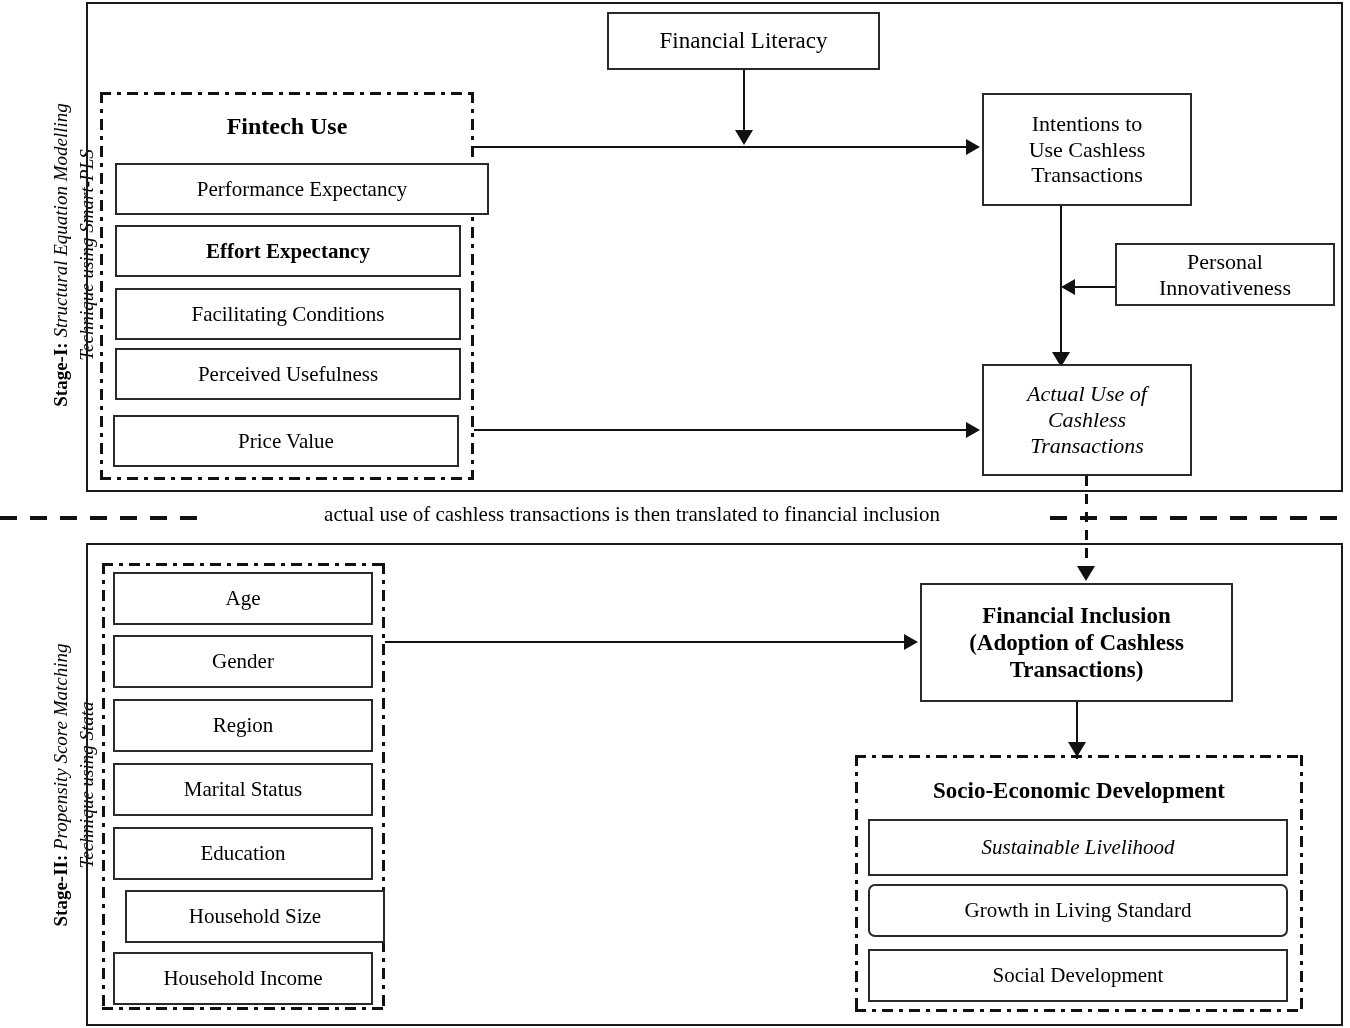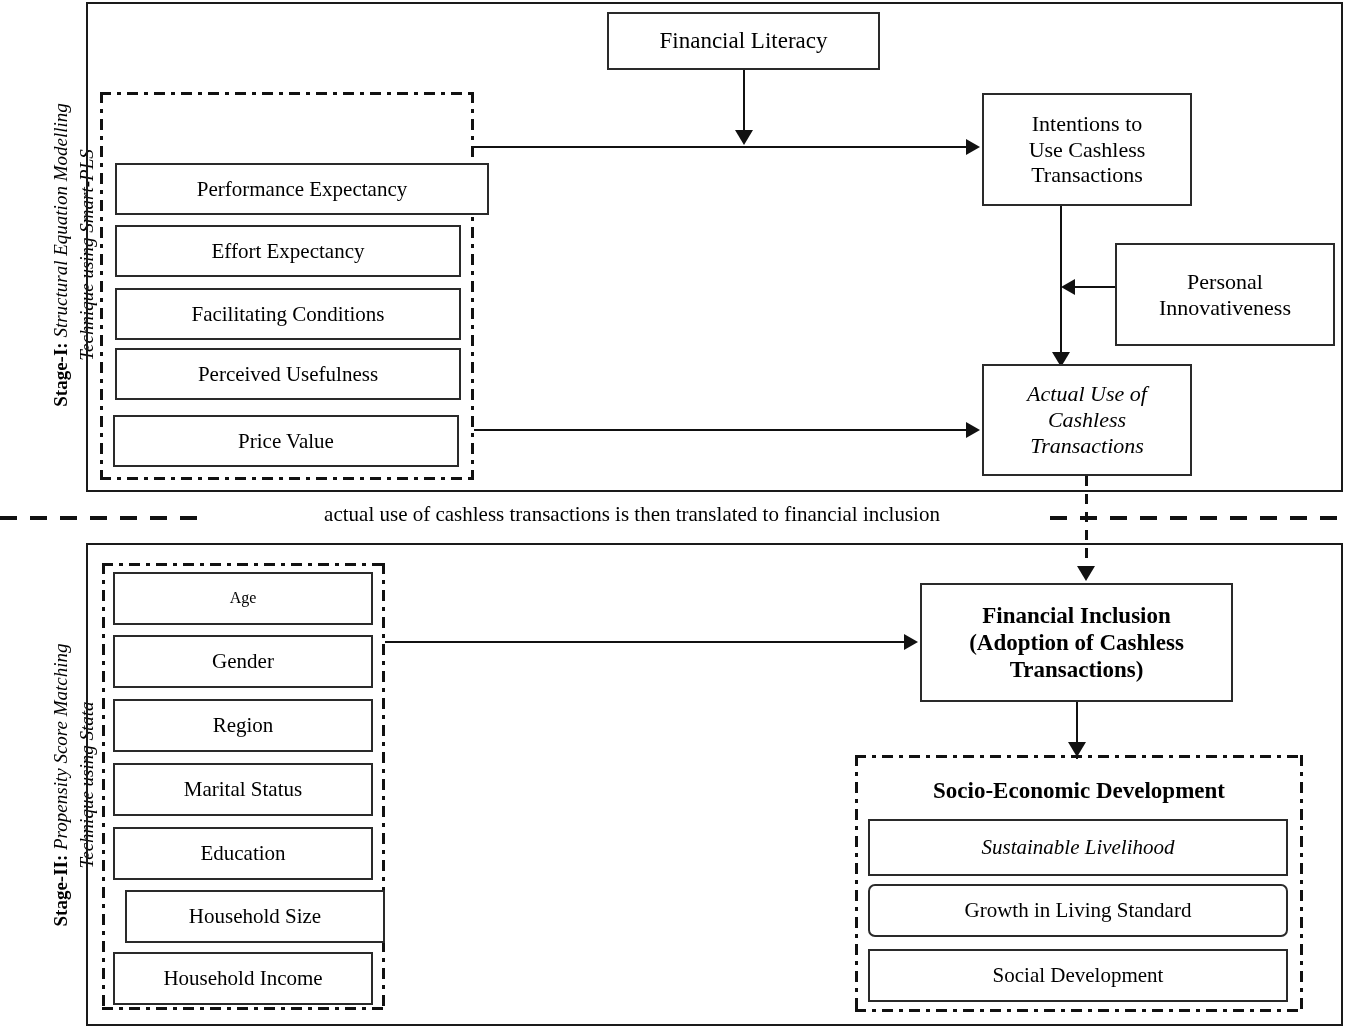--- a/index.html
+++ b/index.html
@@ -123,23 +123,24 @@
     <div>
       <span class="lead">Stage-I:</span><span class="rest"> Structural Equation Modelling</span>
     </div>
     <div class="rest">Technique using Smart-PLS</div>
   </div>
 
   <div class="abs stage-frame" style="left:86px; top:2px; width:1257px; height:490px;"></div>
 
   <div class="abs dashdot-box" style="left:100px; top:92px; width:374px; height:388px;"></div>
 
+  <div class="abs group-title" style="left:100px; top:113px; width:374px; font-size:24px;">Fintech Use</div>
 
   <div class="abs node" style="left:115px; top:163px; width:374px; height:52px; font-size:21px;">Performance Expectancy</div>
-  <div class="abs node" style="left:115px; top:225px; width:346px; height:52px; font-size:21px;">Effort Expectancy</div>
+  <div class="abs node" style="left:115px; top:225px; width:346px; height:52px; font-size:21px;font-weight:bold;">Effort Expectancy</div>
   <div class="abs node" style="left:115px; top:288px; width:346px; height:52px; font-size:21px;">Facilitating Conditions</div>
   <div class="abs node" style="left:115px; top:348px; width:346px; height:52px; font-size:21px;">Perceived Usefulness</div>
   <div class="abs node" style="left:113px; top:415px; width:346px; height:52px; font-size:21px;">Price Value</div>
 
   <div class="abs node" style="left:607px; top:12px; width:273px; height:58px; font-size:23px;">Financial Literacy</div>
 
   <div class="abs vline" style="left:743px; top:70px; height:62px;"></div>
   <div class="abs arrow-d" style="left:735px; top:130px;"></div>
 
   <div class="abs hline" style="left:474px; top:146px; width:494px;"></div>
@@ -147,21 +148,21 @@
 
   <div class="abs node" style="left:982px; top:93px; width:210px; height:113px; font-size:22px; flex-direction:column;">
     <span>Intentions to</span>
     <span>Use Cashless</span>
     <span>Transactions</span>
   </div>
 
   <div class="abs vline" style="left:1060px; top:206px; height:158px;"></div>
   <div class="abs arrow-d" style="left:1052px; top:352px;"></div>
 
-  <div class="abs node" style="left:1115px; top:243px; width:220px; height:103px; font-size:22px; flex-direction:column;">
+  <div class="abs node" style="left:1115px; top:243px; width:220px; height:63px; font-size:22px; flex-direction:column;">
     <span>Personal</span>
     <span>Innovativeness</span>
   </div>
 
   <div class="abs hline" style="left:1075px; top:286px; width:40px;"></div>
   <div class="abs arrow-l" style="left:1061px; top:279px;"></div>
 
   <div class="abs hline" style="left:474px; top:429px; width:494px;"></div>
   <div class="abs arrow-r" style="left:966px; top:422px;"></div>
 
@@ -182,21 +183,21 @@
     <div>
       <span class="lead">Stage-II:</span><span class="rest"> Propensity Score Matching</span>
     </div>
     <div class="rest">Technique using Stata</div>
   </div>
 
   <div class="abs stage-frame" style="left:86px; top:543px; width:1257px; height:483px;"></div>
 
   <div class="abs dashdot-box" style="left:102px; top:563px; width:283px; height:447px;"></div>
 
-  <div class="abs node" style="left:113px; top:572px; width:260px; height:53px; font-size:16px;">Age</div>
+  <div class="abs node" style="left:113px; top:572px; width:260px; height:53px; font-size:21px;">Age</div>
   <div class="abs node" style="left:113px; top:635px; width:260px; height:53px; font-size:21px;">Gender</div>
   <div class="abs node" style="left:113px; top:699px; width:260px; height:53px; font-size:21px;">Region</div>
   <div class="abs node" style="left:113px; top:763px; width:260px; height:53px; font-size:21px;">Marital Status</div>
   <div class="abs node" style="left:113px; top:827px; width:260px; height:53px; font-size:21px;">Education</div>
   <div class="abs node" style="left:113px; top:890px; width:260px; height:53px; font-size:21px;margin-left:12px;">Household Size</div>
   <div class="abs node" style="left:113px; top:952px; width:260px; height:53px; font-size:21px;">Household Income</div>
 
   <div class="abs hline" style="left:385px; top:641px; width:521px;"></div>
   <div class="abs arrow-r" style="left:904px; top:634px;"></div>
 

